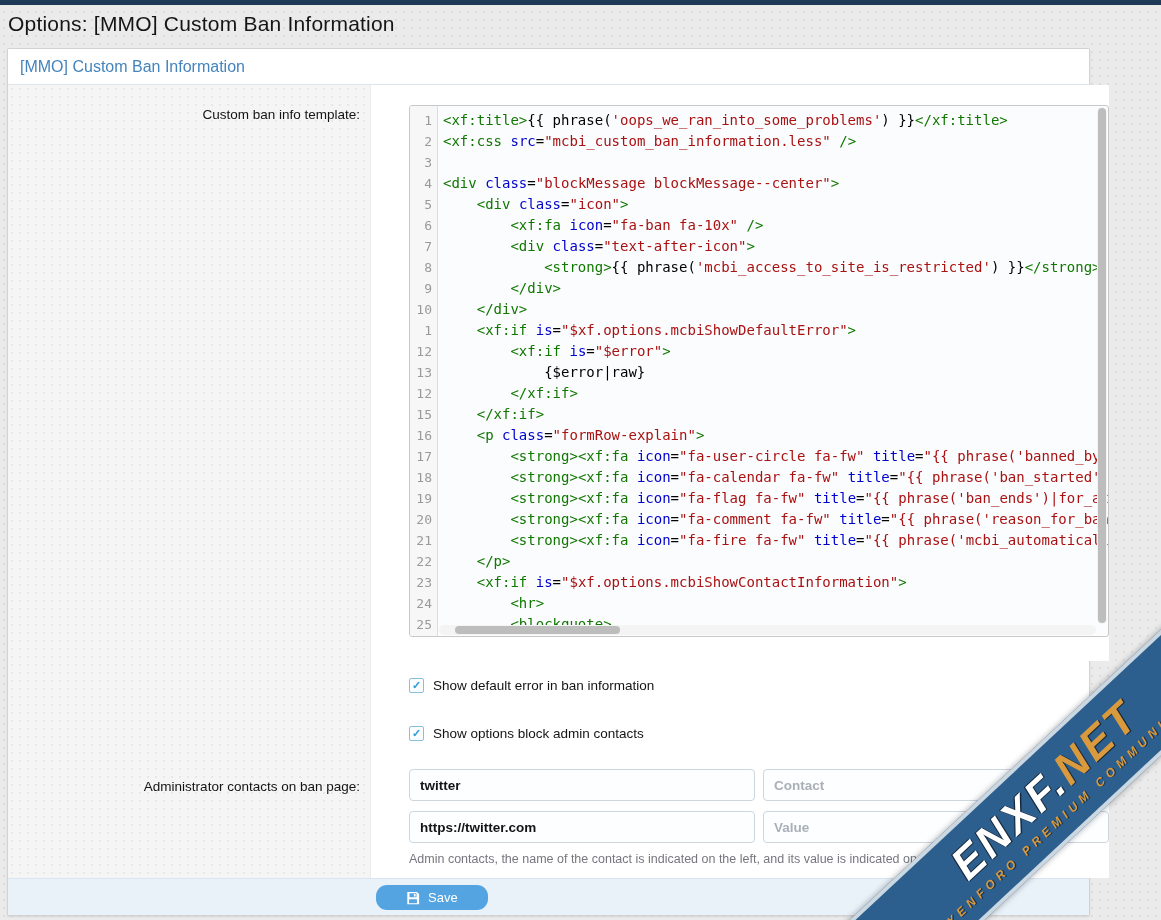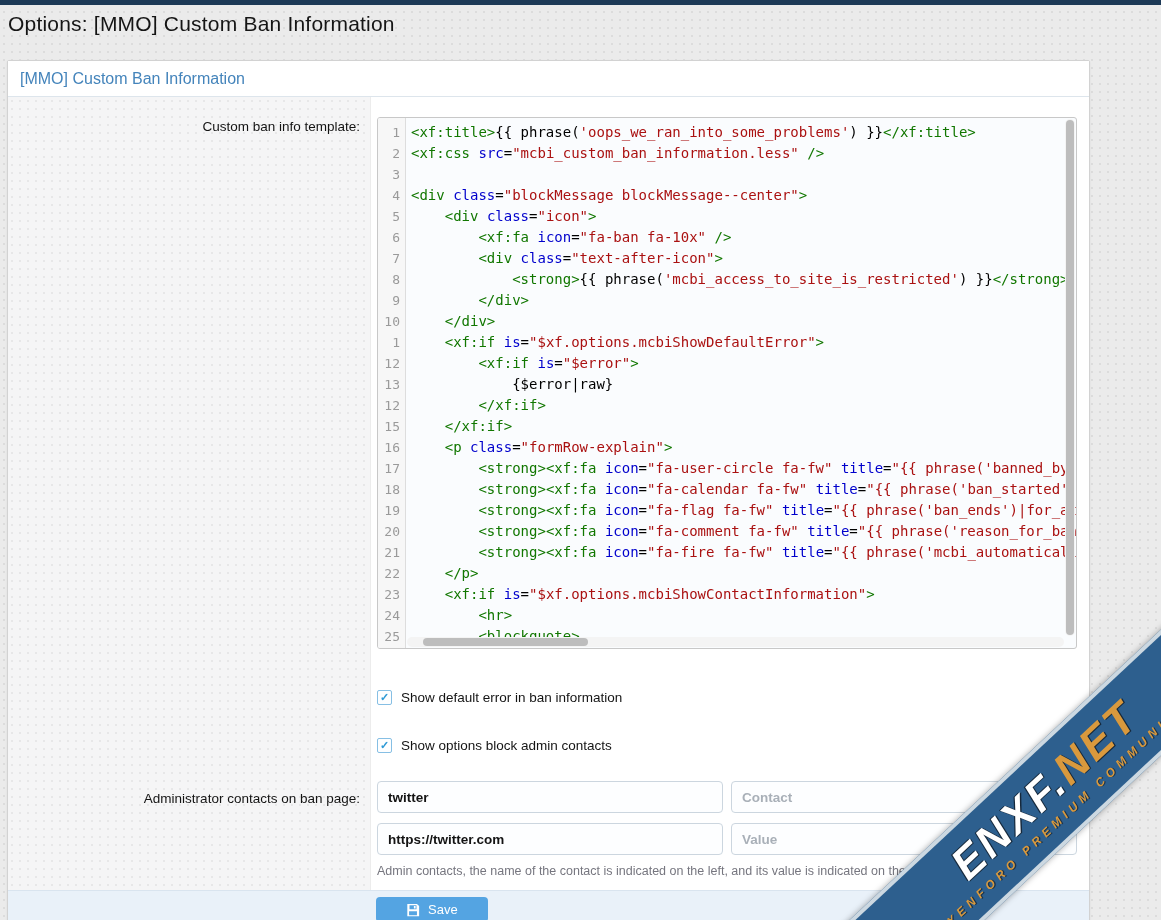--- a/index.html
+++ b/index.html
@@ -7,32 +7,32 @@
   body {
     font-family:"Liberation Sans", sans-serif;
     background-color:#ebebeb;
     background-image:radial-gradient(#dcdcdc 1px, transparent 1px);
     background-size:8px 8px;
     position:relative;
     color:#141414;
   }
   .topbar { height:5px; background:#1d3a57; width:100%; }
   .page-title {
-    font-size:21px; color:#151515; padding:7px 0 24px 8px; letter-spacing:.2px;
+    font-size:21px; color:#151515; padding:7px 0 12px 8px; letter-spacing:.2px;
   }
   .panel {
     margin-left:7px; width:1083px; background:#fff;
     border:1px solid #d2d2d2; border-radius:2px;
     box-shadow:0 1px 2px rgba(0,0,0,.08);
   }
   .panel-header {
     padding:9px 12px 8px 12px; font-size:16px; color:#4484bb;
     border-bottom:1px solid #dde5ec; background:#fff;
   }
-  .form-row { display:flex; }
+  .form-row { display:flex;gap:32px; }
   .label-col {
     width:363px; flex:0 0 363px;
     background-color:#f5f5f6;
     background-image:radial-gradient(#e7e7e8 1px, transparent 1px);
     background-size:8px 8px;
     text-align:right; padding-right:10px;
     border-right:1px solid #ececec;
     font-size:13.5px; color:#141414;
   }
   .content-col { flex:1; background:#fff; padding-left:6px; }
@@ -95,21 +95,21 @@
   .contacts-grid input::placeholder { color:#a9b0b8; opacity:1; }
   .explain { margin-top:9px; font-size:12.5px; color:#76767f; width:700px; }
 
   
   .panel-footer {
     background:#e9f1f9; border-top:1px solid #d9e4ef;
     padding:6px 0 6px 368px; height:37px;
   }
   .save-button {
     display:inline-flex; align-items:center; gap:8px; justify-content:center;
-    background:#54a4e2; color:#fff; border:none; border-radius:4px;
+    background:#54a4e2; color:#fff; border:none; border-radius:11px;
     font-family:"Liberation Sans", sans-serif; font-size:13px;
     padding:5px 30px; height:25px; cursor:pointer;
   }
 
   
   .watermark {
     position:absolute; left:760px; top:750px; width:580px; height:92px;
     background:#2d5f8e;
     border-top:4px solid #ccd8e1; border-bottom:4px solid #ccd8e1;
     transform:rotate(-43deg);

